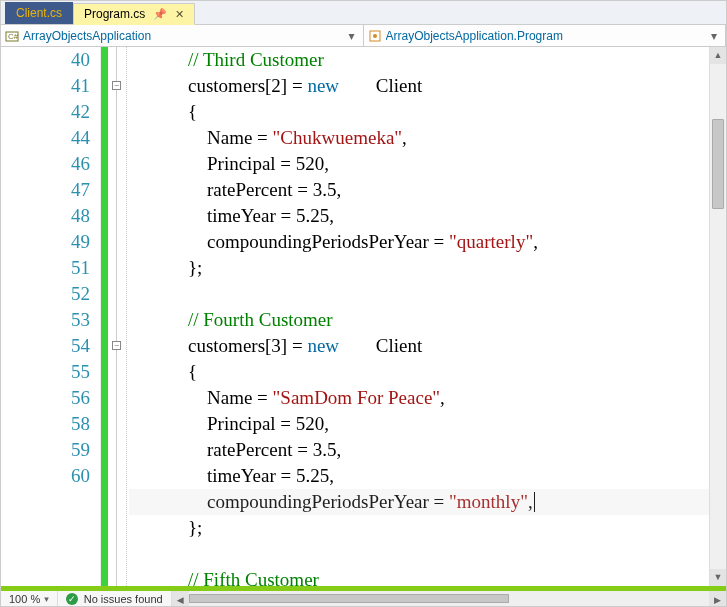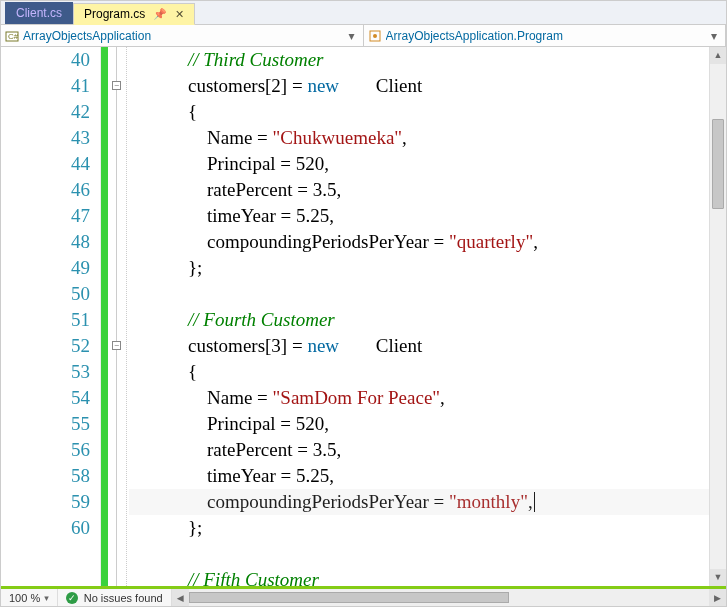--- a/index.html
+++ b/index.html
@@ -27,21 +27,21 @@
     display: flex;
     align-items: center;
     height: 22px;
     padding: 0 10px;
     font-size: 12px;
     border: 1px solid transparent;
     cursor: pointer;
   }
   .tab.inactive {
     background: #3e5a8a;
-    color: #c4b5fd;
+    color: #eab308;
   }
   .tab.active {
     background: #fef4a5;
     color: #000;
     border: 1px solid #ccc;
     border-bottom: 1px solid #fef4a5;
     margin-bottom: -1px;
   }
   .tab .pin, .tab .close {
     margin-left: 8px;
@@ -133,21 +133,21 @@
     background: rgba(200,200,200,0.15);
   }
   .cursor {
     display: inline-block;
     width: 1px;
     height: 20px;
     background: #000;
     vertical-align: text-bottom;
     margin-left: 1px;
   }
-  .tok-comment { color: #008000; font-style: italic; }
+  .tok-comment { color: #008000; }
   .tok-keyword { color: #0369a1; }
   .tok-type    { color: #000000; margin-left: 32px; }
   .tok-string  { color: #a31515; }
   .tok-ident   { color: #000; }
   
   .vscroll {
     width: 17px;
     background: #f0f0f0;
     border-left: 1px solid #ddd;
     position: relative;
@@ -168,21 +168,21 @@
     background: #c7c7c7;
     border: 1px solid #aaa;
     border-radius: 1px;
   }
   .vscroll .arrow.bottom { position: absolute; bottom: 0; left:0; right:0; }
   
   .status-bar {
     display: flex;
     align-items: center;
     height: 20px;
-    border-top: 3px solid #84cc16;
+    border-top: 5px solid #84cc16;
     background: #f7f7f7;
     font-size: 11px;
     color: #333;
   }
   .status-item {
     display: flex;
     align-items: center;
     padding: 0 8px;
     height: 100%;
     border-right: 1px solid #ddd;
@@ -259,27 +259,25 @@
     <span class="label">ArrayObjectsApplication.Program</span>
     <span class="dd">▾</span>
   </div>
 </div>
 
 <div class="editor">
   <div class="gutter">
       <div class="ln">40</div>
       <div class="ln">41</div>
       <div class="ln">42</div>
-      <div class="ln">43</div>
       <div class="ln">44</div>
       <div class="ln">46</div>
       <div class="ln">47</div>
       <div class="ln">48</div>
       <div class="ln">49</div>
-      <div class="ln">50</div>
       <div class="ln">51</div>
       <div class="ln">52</div>
       <div class="ln">53</div>
       <div class="ln">54</div>
       <div class="ln">55</div>
       <div class="ln">56</div>
       <div class="ln">58</div>
       <div class="ln">59</div>
       <div class="ln">60</div>
     </div>

